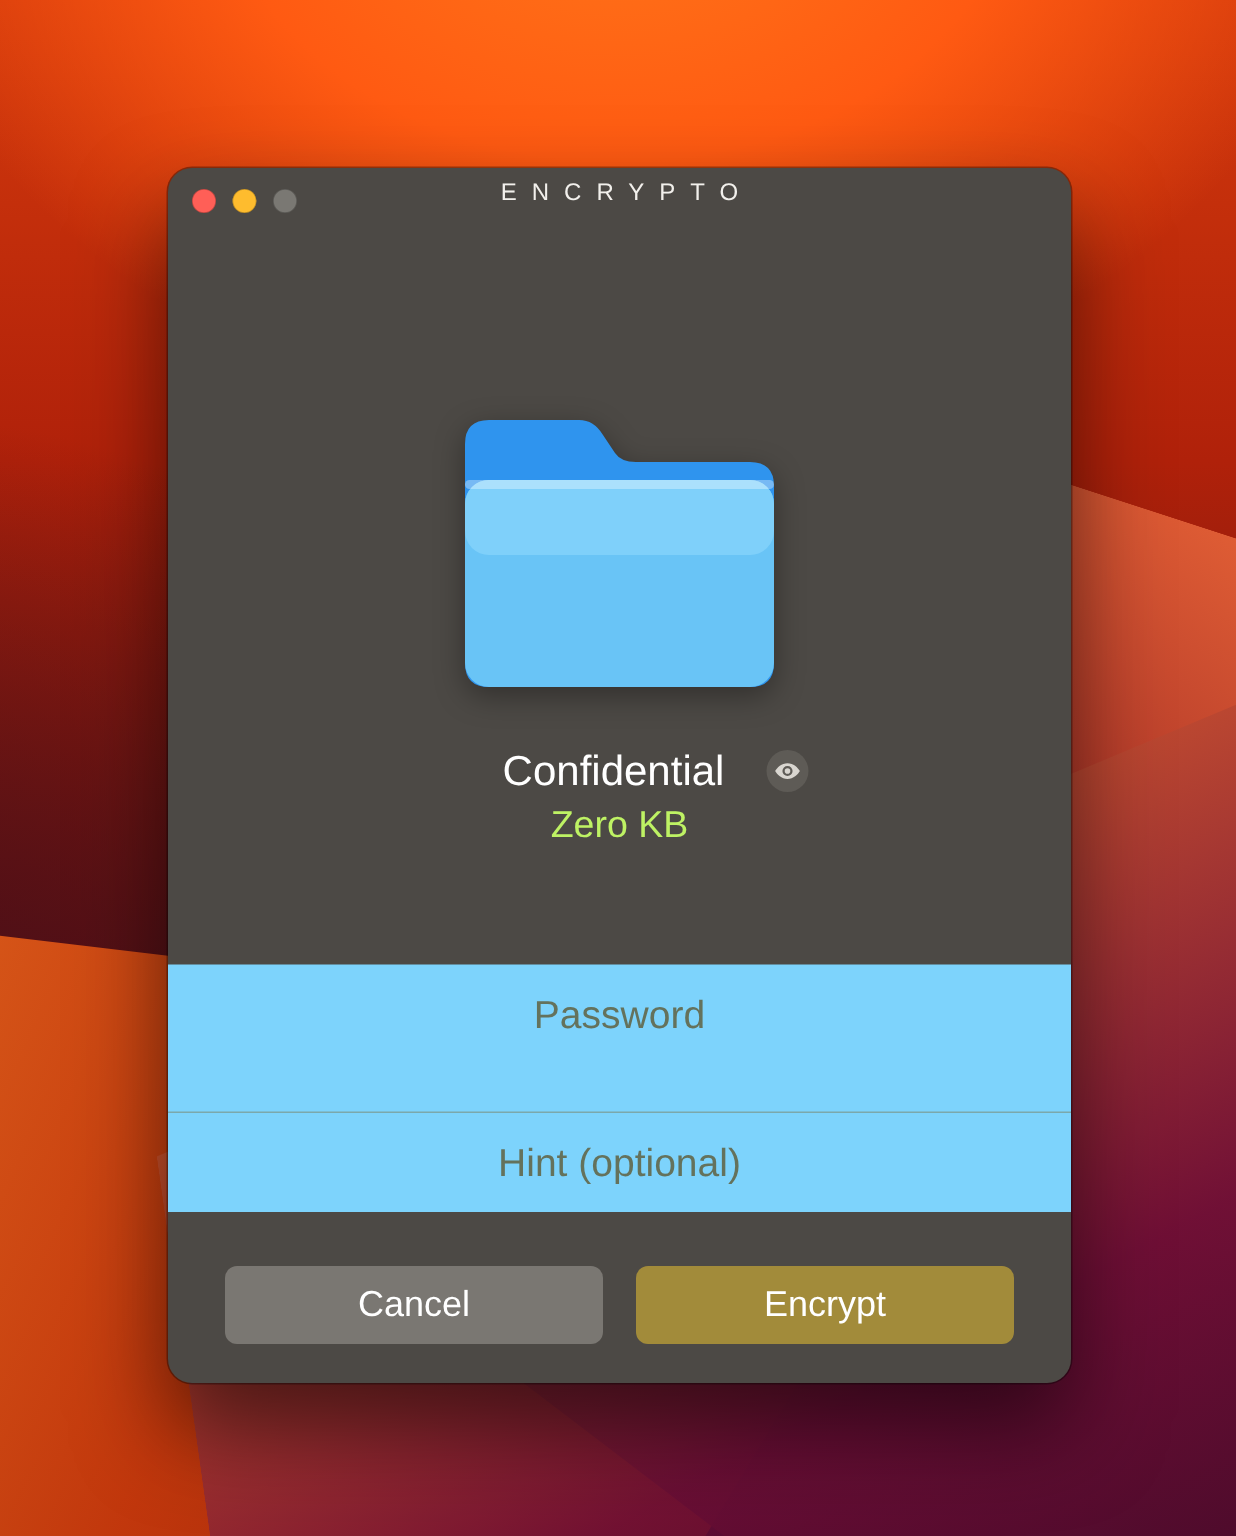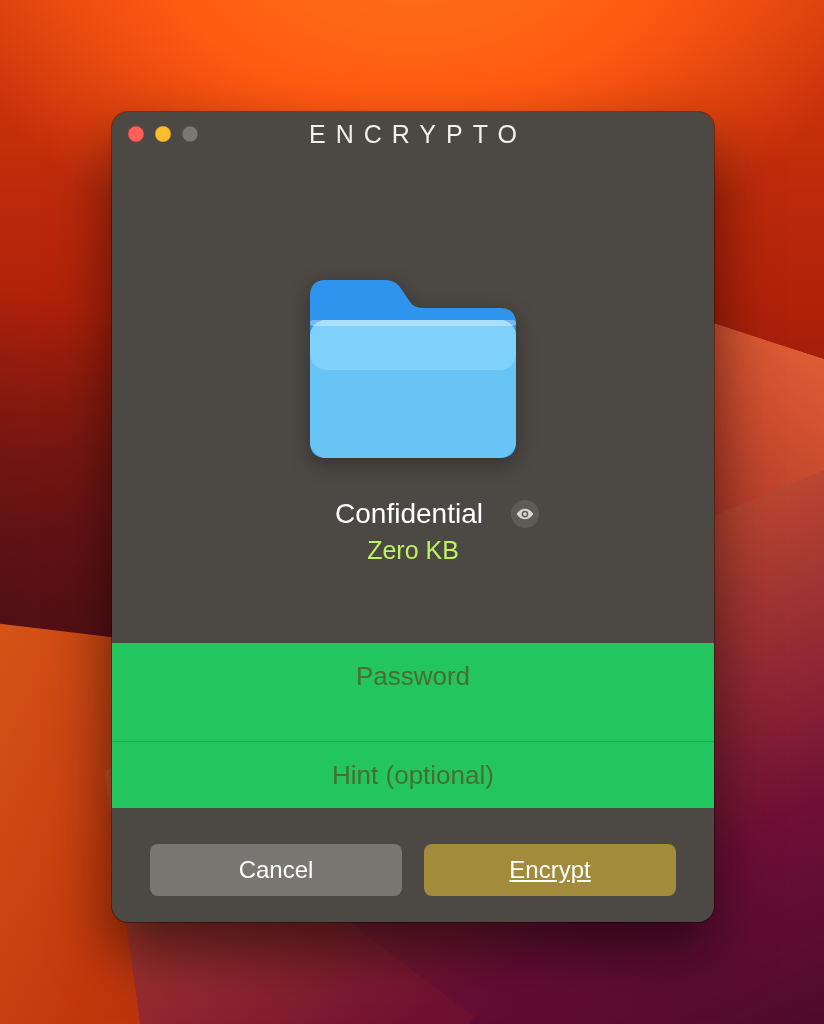--- a/index.html
+++ b/index.html
@@ -81,21 +81,21 @@
     box-shadow: inset 0 0 0 0.5px rgba(0,0,0,0.25);
   }
   .tl.red    { background:#ff5f57; }
   .tl.yellow { background:#febc2e; }
   .tl.gray   { background:#7a7873; }
   .apptitle {
     position: absolute;
     left: 0; right: 0; top: 8px;
     text-align: center;
     color: #f2f0ec;
-    font-size: 25px;
+    font-size: 16px;
     font-weight: 300;
     letter-spacing: 10px;
     padding-left: 10px; 
   }
 
   .body {
     flex: 1 1 auto;
     display: flex;
     flex-direction: column;
     align-items: center;
@@ -131,21 +131,21 @@
   .filesize {
     margin-top: 6px;
     color: #bef264;
     font-size: 25px;
     font-weight: 400;
   }
 
   .fields {
     margin-top: 78px;
     width: 100%;
-    background: #22c55e;
+    background: #7dd3fc;
   }
   .field {
     height: 66px;
     display: flex;
     align-items: center;
     justify-content: center;
     position: relative;
   }
   .field + .field {
     border-top: 1px solid rgba(120,90,20,0.35);
@@ -177,21 +177,21 @@
     flex: 1 1 0;
     height: 52px;
     border: none;
     border-radius: 8px;
     font-size: 24px;
     font-weight: 400;
     color: #fff;
     cursor: pointer;
   }
   .btn.cancel  { background:#7a7772; }
-  .btn.encrypt { background:#a28b3a;text-decoration:underline; }
+  .btn.encrypt { background:#a28b3a; }
 </style>
 </head>
 <body>
 
 <div class="desktop">
   <div class="wedge a"></div>
   <div class="wedge b"></div>
   <div class="wedge c"></div>
 
   <div class="window">

